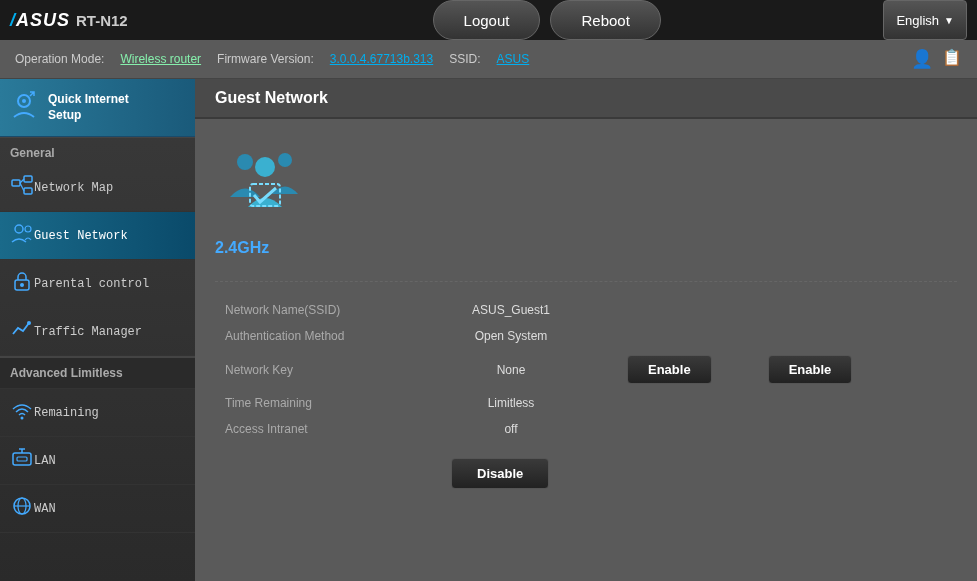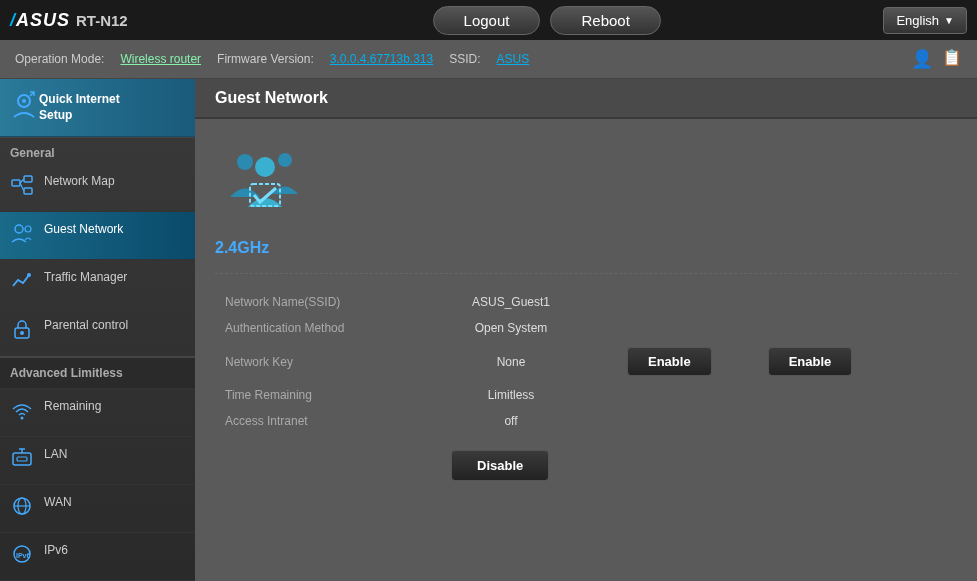--- a/index.html
+++ b/index.html
@@ -1,20 +1,20 @@
 <!DOCTYPE html>
 <html><head>
   <meta charset="utf-8">
   <style>
     * { margin: 0; padding: 0; box-sizing: border-box; }
     body { width: 977px; height: 581px; font-family: Arial, sans-serif; background: #4a4a4a; overflow: hidden; }
 
     
     .top-bar {
-      display: flex; align-items: center; background: #1a1a1a; height: 40px; padding: 0 10px;
+      display: flex; background: #1a1a1a; height: 40px; padding: 0 10px;
     }
     .logo-area {
       display: flex; align-items: center; gap: 6px; width: 200px;
     }
     .asus-logo {
       color: #fff; font-weight: bold; font-size: 18px; font-style: italic; letter-spacing: 1px;
     }
     .asus-logo span { color: #00aeef; }
     .model-name { color: #ccc; font-size: 15px; font-weight: bold; }
     .top-bar-buttons { display: flex; gap: 10px; flex: 1; justify-content: center; }
@@ -36,32 +36,32 @@
     .status-icons { margin-left: auto; display: flex; gap: 8px; }
     .status-icon { color: #4fc; font-size: 18px; }
 
     
     .main-layout { display: flex; height: calc(581px - 40px - 38px); }
 
     
     .sidebar { width: 195px; background: linear-gradient(to bottom, #3a3a3a, #2a2a2a); flex-shrink: 0; overflow-y: auto; }
     .sidebar-quick {
       background: linear-gradient(to right, #2a7a9a, #1a5a7a); padding: 12px 10px; display: flex;
-      align-items: center; gap: 1px; cursor: pointer; border-bottom: 1px solid #1a4a6a;
+      align-items: center; gap: 10px; cursor: pointer; border-bottom: 1px solid #1a4a6a;
     }
     .sidebar-quick-icon { color: #7df; font-size: 20px; }
     .sidebar-quick-text { color: #fff; font-size: 12px; font-weight: bold; line-height: 1.3; }
 
     .sidebar-section-label {
       color: #aaa; font-size: 12px; padding: 8px 10px 4px; font-weight: bold; text-transform: none;
       border-top: 1px solid #444;
     }
     .sidebar-item {
-      display: flex; align-items: flex-start; gap: 10px; padding: 10px 10px; cursor: pointer;
-      color: #ccc; font-size: 12px; border-bottom: 1px solid #333;
+      display: flex; align-items: center; padding: 10px 10px; cursor: pointer;
+      color: #ccc; font-size: 12px; border-bottom: 1px solid #333; font-family: Liberation Mono, monospace;
     }
     .sidebar-item.active { background: linear-gradient(to right, #1a6a8a, #0a4a6a); color: #fff; }
     .sidebar-item-icon { font-size: 18px; color: #4af; width: 24px; text-align: center; }
 
     .adv-settings-label {
       background: #2a2a2a; color: #aaa; font-size: 12px; padding: 8px 10px; font-weight: bold;
       border-top: 2px solid #444; border-bottom: 1px solid #333;
     }
 
     
@@ -73,21 +73,21 @@
 
     .content-body { padding: 20px; }
 
     .guest-intro { display: flex; align-items: center; gap: 20px; margin-bottom: 20px; }
     .guest-icon-area {
       width: 100px; height: 80px; display: flex; align-items: center; justify-content: center;
     }
     .guest-icon-svg { width: 90px; height: 75px; }
     .guest-intro-text { color: #ddd; font-size: 13px; line-height: 1.5; flex: 1; font-style: italic; }
 
-    .freq-label { color: #4af; font-size: 16px; font-weight: bold; margin-bottom: 16px; }
+    .freq-label { color: #4af; font-size: 16px; font-weight: bold; margin-bottom: 24px; }
     .divider { border: none; border-top: 1px dashed #666; margin-bottom: 15px; }
 
     .settings-table { width: 100%; }
     .settings-row { display: flex; align-items: center; padding: 6px 0; gap: 36px; }
     .settings-label { width: 200px; color: #aaa; font-size: 12px; padding-left: 10px; }
     .settings-value { color: #ddd; font-size: 12px; min-width: 120px; text-align: center; }
 
     .btn-dark {
       background: linear-gradient(to bottom, #3a3a3a, #222); border: 1px solid #555; color: #fff;
       padding: 6px 20px; border-radius: 4px; cursor: pointer; font-size: 13px; font-weight: bold;
@@ -174,36 +174,36 @@
           <circle cx="17" cy="7" r="3" fill="none" stroke="#4af" stroke-width="1.2"></circle>
           <path d="M14 18 Q17 14 20 18" fill="none" stroke="#4af" stroke-width="1.2"></path>
         </svg>
       </div>
       <span>Guest Network</span>
     </div>
 
     <div class="sidebar-item">
       <div class="sidebar-item-icon">
         <svg width="22" height="22" viewBox="0 0 22 22">
-          <polyline points="2,16 7,10 12,13 18,5" fill="none" stroke="#4af" stroke-width="1.8"></polyline>
-          <circle cx="18" cy="5" r="2" fill="#4af"></circle>
-        </svg>
-      </div>
-      <span>Traffic Manager</span>
-    </div>
-
-    <div class="sidebar-item">
-      <div class="sidebar-item-icon">
-        <svg width="22" height="22" viewBox="0 0 22 22">
           <rect x="4" y="10" width="14" height="10" rx="2" fill="none" stroke="#4af" stroke-width="1.5"></rect>
           <path d="M7 10 V7 A4 4 0 0 1 15 7 V10" fill="none" stroke="#4af" stroke-width="1.5"></path>
           <circle cx="11" cy="15" r="2" fill="#4af"></circle>
         </svg>
       </div>
       <span>Parental control</span>
+    </div>
+
+    <div class="sidebar-item">
+      <div class="sidebar-item-icon">
+        <svg width="22" height="22" viewBox="0 0 22 22">
+          <polyline points="2,16 7,10 12,13 18,5" fill="none" stroke="#4af" stroke-width="1.8"></polyline>
+          <circle cx="18" cy="5" r="2" fill="#4af"></circle>
+        </svg>
+      </div>
+      <span>Traffic Manager</span>
     </div>
 
     <div class="adv-settings-label">Advanced Limitless</div>
 
     <div class="sidebar-item">
       <div class="sidebar-item-icon">
         <svg width="22" height="22" viewBox="0 0 22 22">
           <path d="M2 10 Q11 2 20 10" fill="none" stroke="#4af" stroke-width="1.5"></path>
           <path d="M5 13 Q11 7 17 13" fill="none" stroke="#4af" stroke-width="1.5"></path>
           <path d="M8 16 Q11 13 14 16" fill="none" stroke="#4af" stroke-width="1.5"></path>
@@ -229,29 +229,20 @@
       <div class="sidebar-item-icon">
         <svg width="22" height="22" viewBox="0 0 22 22">
           <circle cx="11" cy="11" r="8" fill="none" stroke="#4af" stroke-width="1.5"></circle>
           <ellipse cx="11" cy="11" rx="4" ry="8" fill="none" stroke="#4af" stroke-width="1.2"></ellipse>
           <line x1="3" y1="11" x2="19" y2="11" stroke="#4af" stroke-width="1.2"></line>
         </svg>
       </div>
       <span>WAN</span>
     </div>
 
-    <div class="sidebar-item">
-      <div class="sidebar-item-icon">
-        <svg width="22" height="22" viewBox="0 0 22 22">
-          <circle cx="11" cy="11" r="8" fill="none" stroke="#4af" stroke-width="1.5"></circle>
-          <text x="5" y="15" fill="#4af" font-size="7" font-weight="bold">IPv6</text>
-        </svg>
-      </div>
-      <span>IPv6</span>
-    </div>
 
   </div>
 
   <div class="content">
     <div class="content-header">
       <h2>Guest Network</h2>
     </div>
 
     <div class="content-body">
 

